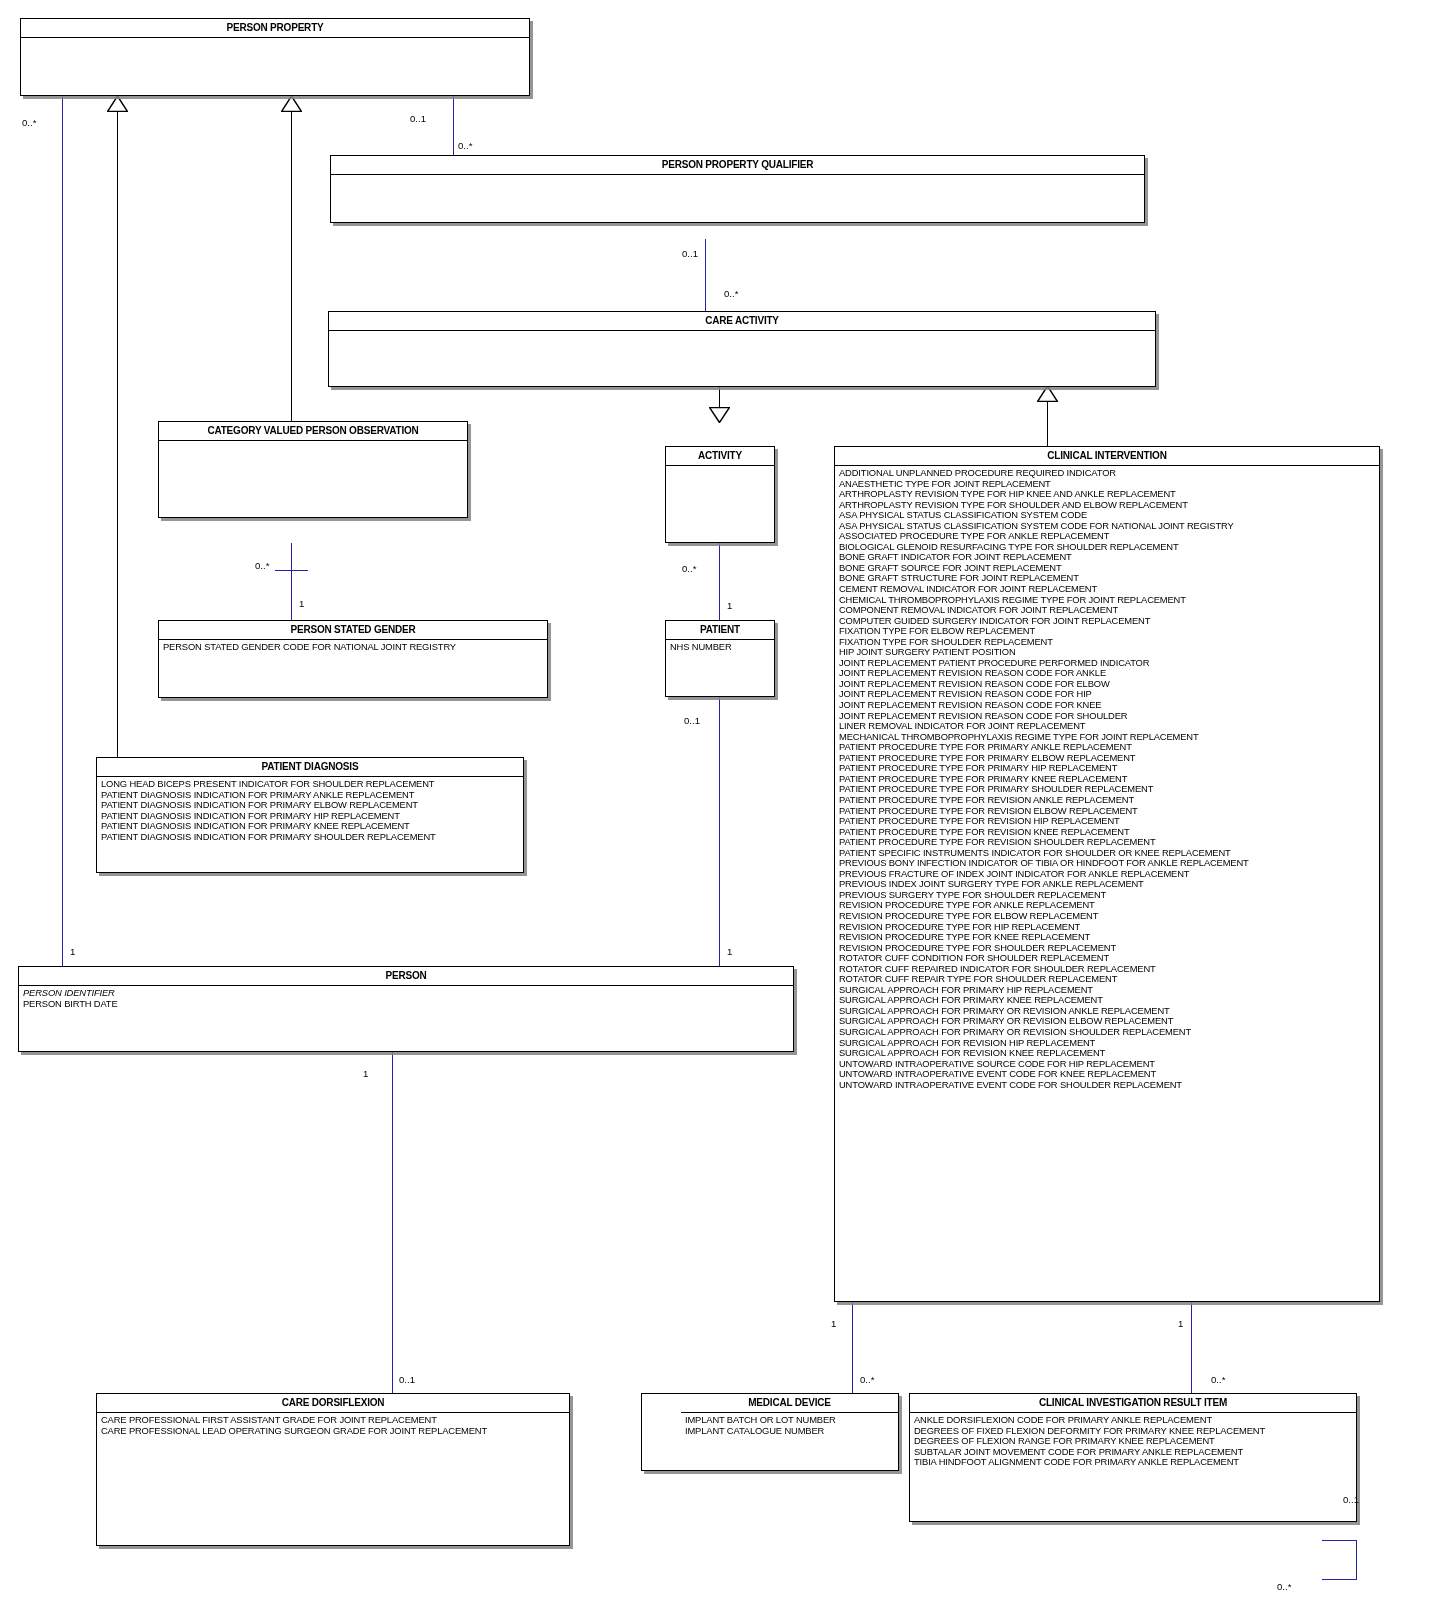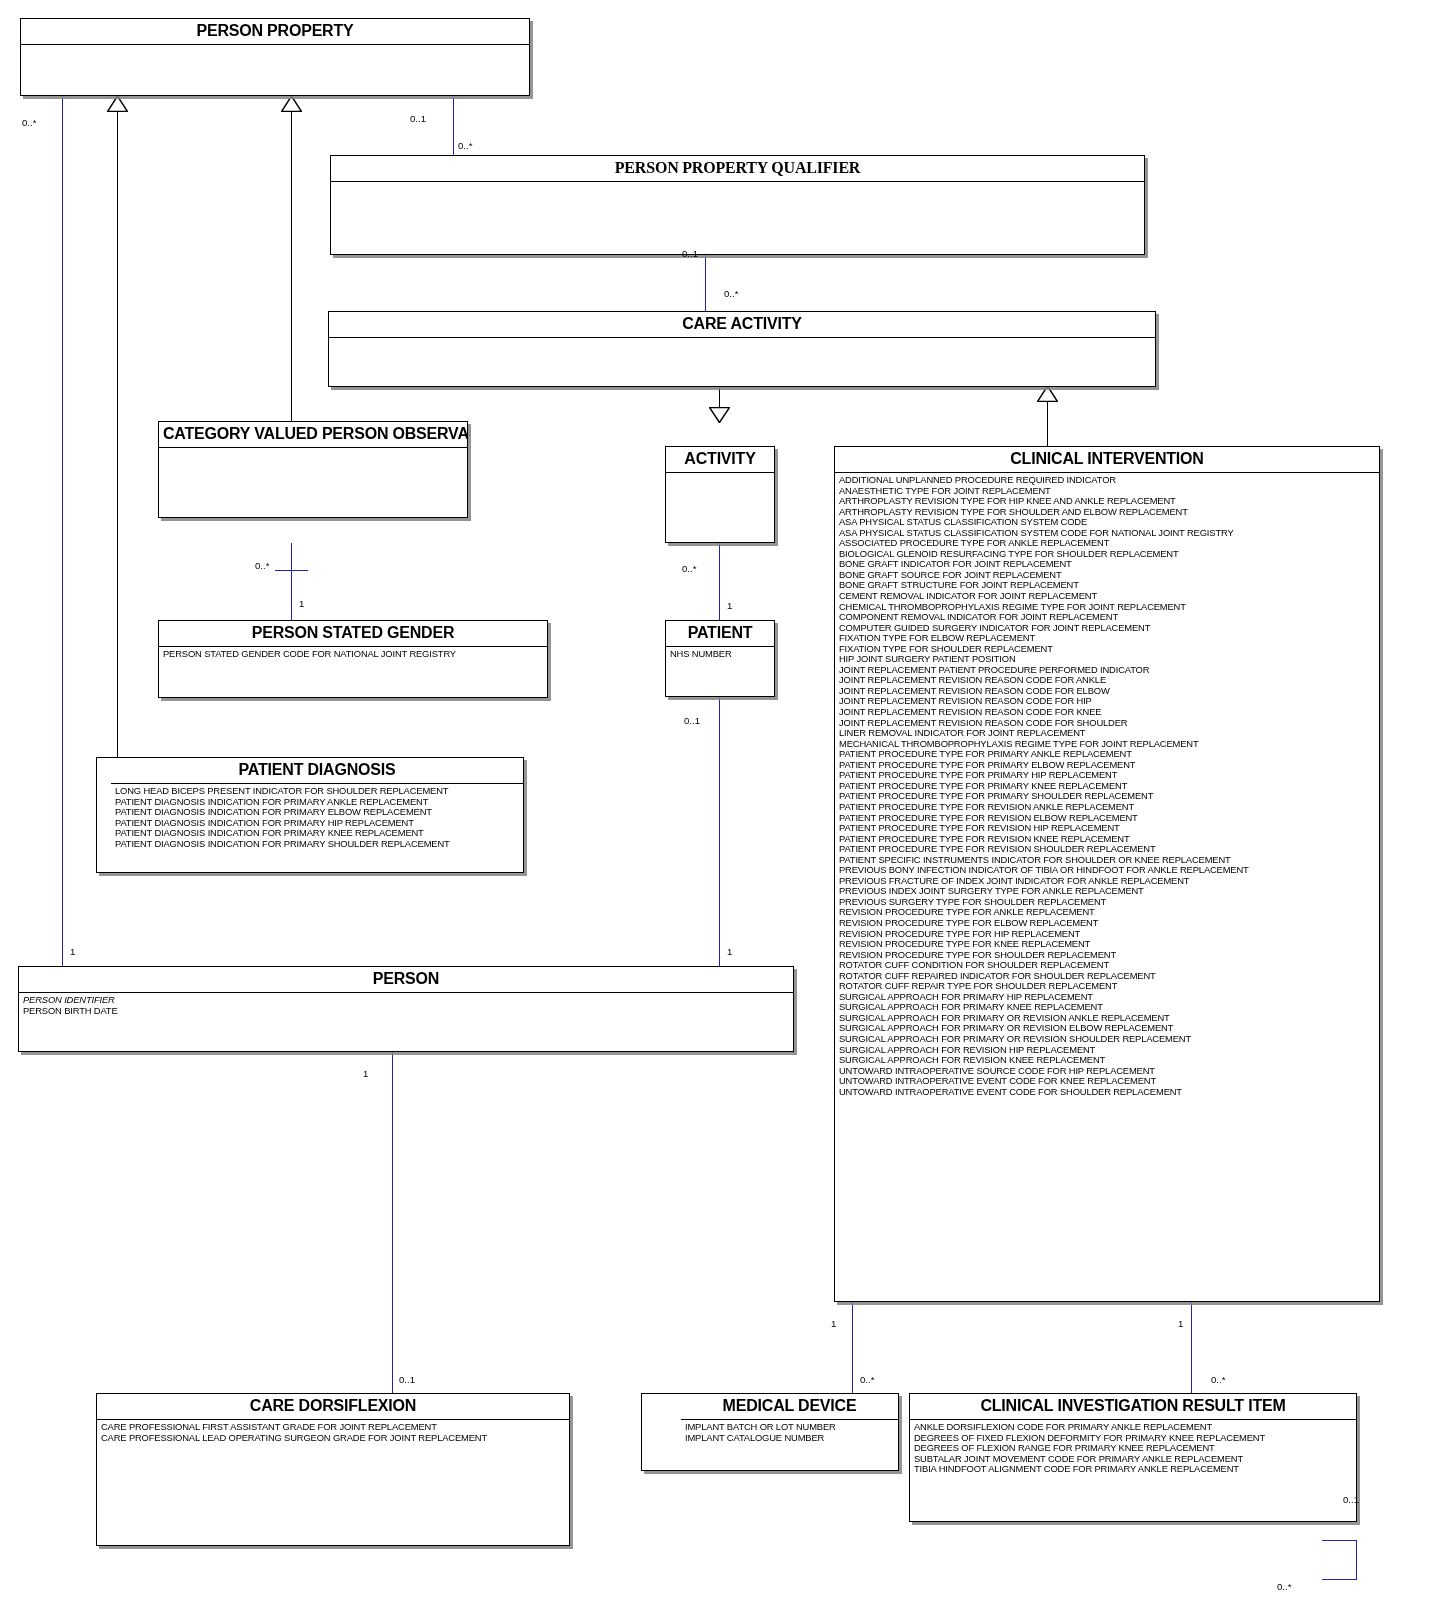--- a/index.html
+++ b/index.html
@@ -20,21 +20,21 @@
     position: absolute;
     box-sizing: border-box;
     background: #ffffff;
     border: 1.5px solid #000000;
     box-shadow: 3px 3px 0 0 rgba(130,130,130,0.85);
     z-index: 5;
   }
   .uml-title {
     text-align: center;
     font-weight: bold;
-    font-size: 16px;
+    font-size: 10px;
     letter-spacing: -0.2px;
     padding: 3px 4px 4px 4px;
     border-bottom: 1.2px solid #000000;
     color: #000000;
     white-space: nowrap;
     overflow: hidden;
   }
   .uml-attrs {
     padding: 2px 0 0 4px;
   }
@@ -154,21 +154,21 @@
 
   <div class="loopbox" style="left:1322px; top:1540px; width:35px; height:40px;"></div>
   <div class="mult" style="left:1343px; top:1494px;">0..1</div>
   <div class="mult" style="left:1277px; top:1581px;">0..*</div>
 
   <div class="uml-class" style="left:20px; top:18px; width:510px; height:78px;">
     <div class="uml-title">PERSON PROPERTY</div>
     <div class="uml-attrs"></div>
   </div>
 
-  <div class="uml-class" style="left:330px; top:155px; width:815px; height:100px;font-family:Liberation Serif, serif;">
+  <div class="uml-class" style="left:330px; top:155px; width:815px; height:68px;">
     <div class="uml-title">PERSON PROPERTY QUALIFIER</div>
   </div>
 
   <div class="uml-class" style="left:328px; top:311px; width:828px; height:76px;">
     <div class="uml-title">CARE ACTIVITY</div>
     <div class="uml-attrs"></div>
   </div>
 
   <div class="uml-class" style="left:158px; top:421px; width:310px; height:97px;">
     <div class="uml-title">CATEGORY VALUED PERSON OBSERVATION</div>
@@ -252,21 +252,21 @@
     </div>
   </div>
 
   <div class="uml-class" style="left:665px; top:620px; width:110px; height:77px;">
     <div class="uml-title">PATIENT</div>
     <div class="uml-attrs">
       <div class="uml-attr">NHS NUMBER</div>
     </div>
   </div>
 
-  <div class="uml-class" style="left:96px; top:757px; width:428px; height:116px;padding-left:14px;">
+  <div class="uml-class" style="left:96px; top:757px; width:428px; height:116px;">
     <div class="uml-title">PATIENT DIAGNOSIS</div>
     <div class="uml-attrs">
         <div class="uml-attr">LONG HEAD BICEPS PRESENT INDICATOR FOR SHOULDER REPLACEMENT</div>
         <div class="uml-attr">PATIENT DIAGNOSIS INDICATION FOR PRIMARY ANKLE REPLACEMENT</div>
         <div class="uml-attr">PATIENT DIAGNOSIS INDICATION FOR PRIMARY ELBOW REPLACEMENT</div>
         <div class="uml-attr">PATIENT DIAGNOSIS INDICATION FOR PRIMARY HIP REPLACEMENT</div>
         <div class="uml-attr">PATIENT DIAGNOSIS INDICATION FOR PRIMARY KNEE REPLACEMENT</div>
         <div class="uml-attr">PATIENT DIAGNOSIS INDICATION FOR PRIMARY SHOULDER REPLACEMENT</div>
       </div>
   </div>

